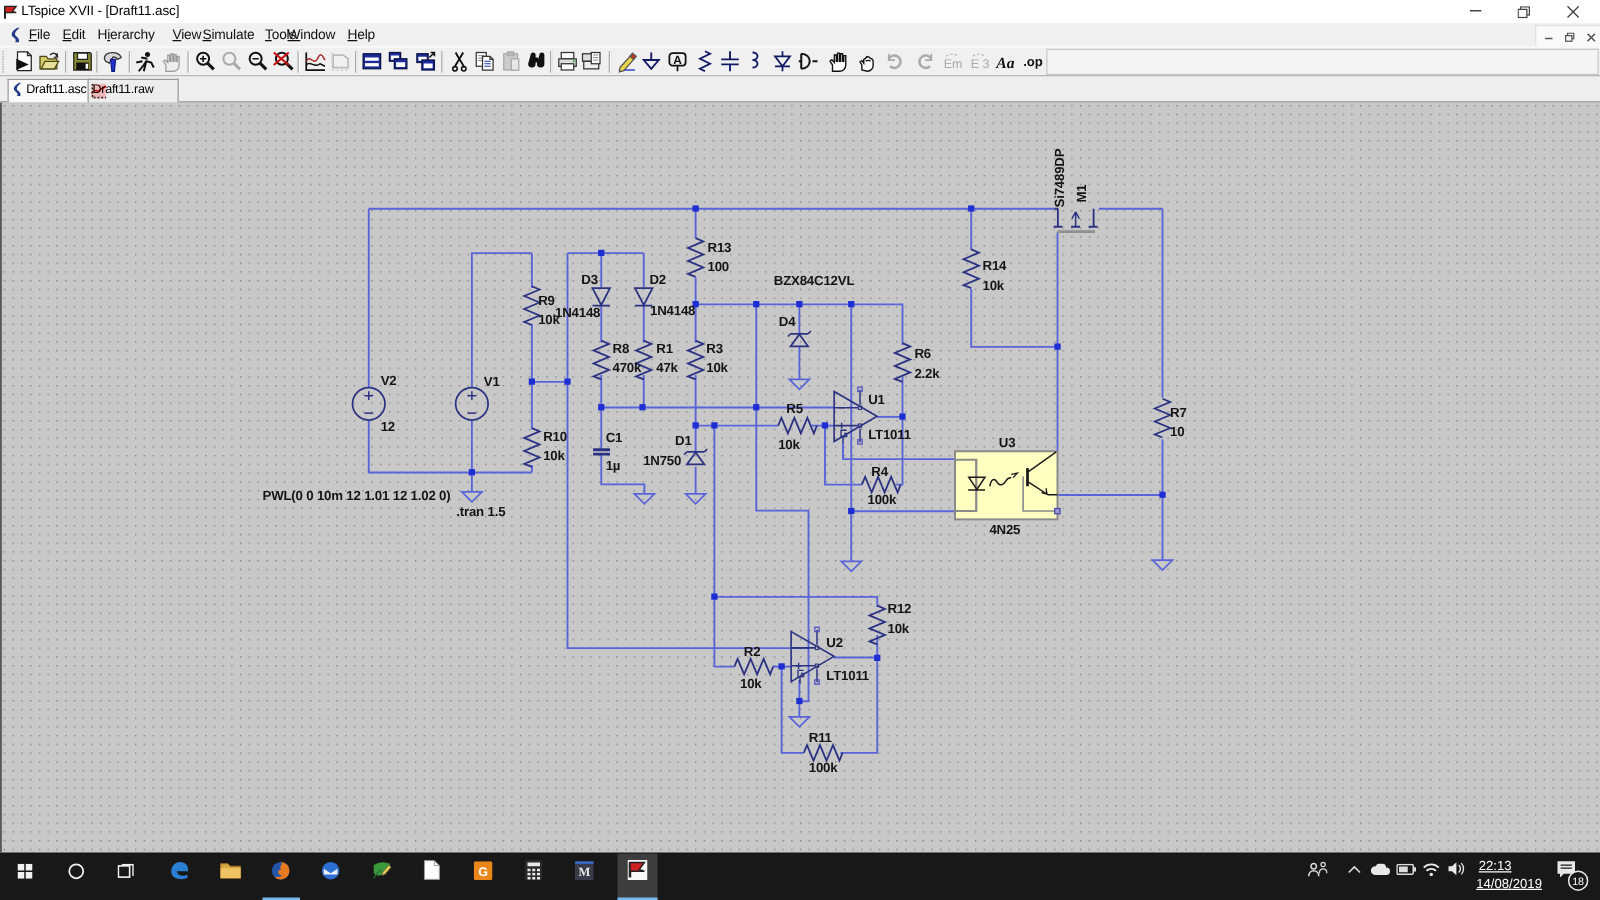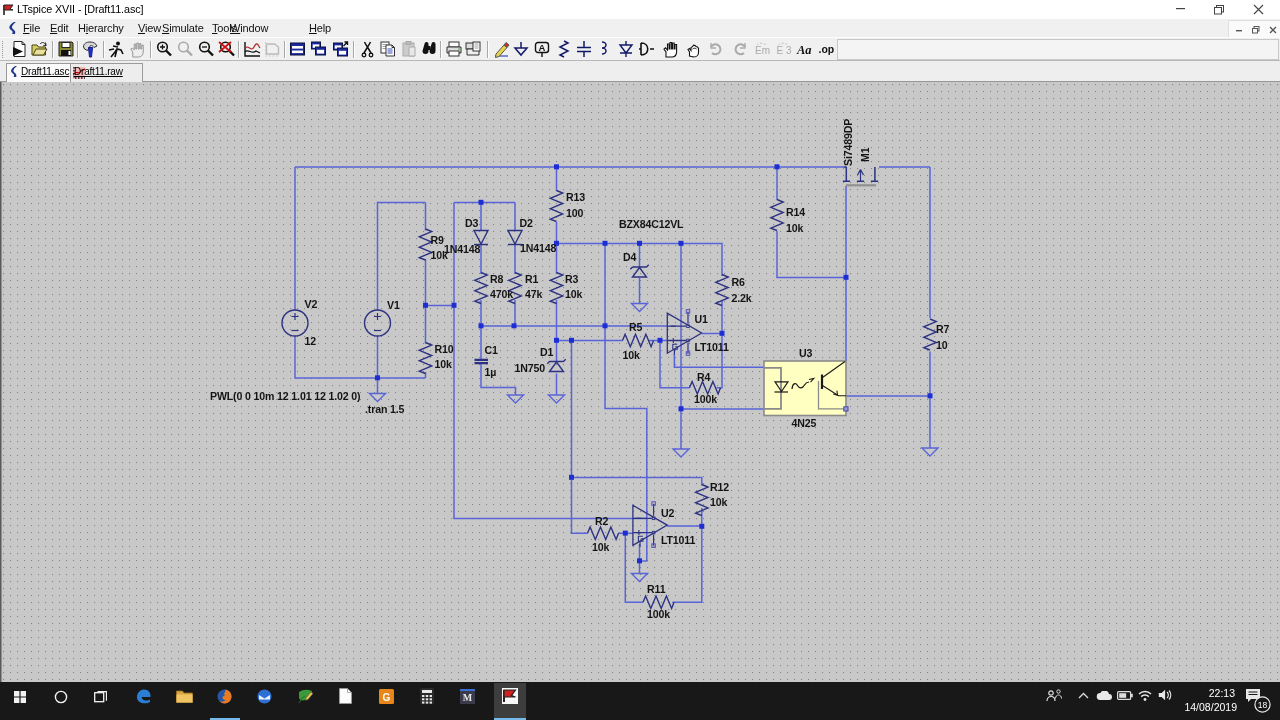--- a/index.html
+++ b/index.html
@@ -8,24 +8,24 @@
   #titlebar{left:0;top:0;width:1280px;height:19px;background:#ffffff;padding-left:26px;}
   #titletext{left:17px;top:3px;font-size:10.8px;letter-spacing:-0.1px;color:#000;}
   #menubar{left:0;top:19px;width:1280px;height:18px;background:#f0f0f0;}
   .menu{position:absolute;top:3px;font-size:11px;letter-spacing:-0.15px;color:#111;}
   .menu u{text-decoration:underline;}
   #toolbar{left:0;top:37px;width:1280px;height:23px;background:#f0f0f0;border-top:1px solid #fdfdfd;}
   .sep{position:absolute;top:3px;width:1px;height:17px;background:#a8a8a8;border-right:1px solid #fff;}
   #tabbar{left:0;top:60px;width:1280px;height:20px;background:#eeeeee;border-top:1px solid #b8b8b8;border-bottom:1px solid #989898;}
   #tab1{left:6px;top:2px;width:64px;height:18px;background:#fafafa;border:1px solid #9a9a9a;border-bottom:none;position:absolute;}
   #tab2{left:70px;top:2px;width:71px;height:18px;background:#ededed;border:1px solid #9a9a9a;border-bottom:none;position:absolute;}
-  .tabtext{position:absolute;top:5px;font-size:10px;letter-spacing:-0.2px;color:#000;text-decoration:underline;}
+  .tabtext{position:absolute;top:5px;font-size:10px;letter-spacing:-0.2px;color:#000;}
   #canvas{left:0;top:82px;}
   #taskbar{left:0;top:682px;width:1280px;height:38px;background:#181818;}
-  .tray{color:#fff;font-size:10.5px;position:absolute;text-align:right;}
+  .tray{color:#fff;font-size:10.5px;position:absolute;text-align:left;text-decoration:underline;}
 </style>
 </head>
 <body>
 
 <div class="abs" id="titlebar">
   <svg class="abs" style="left:3px;top:4px" width="12" height="12" viewBox="0 0 12 12">
     <path d="M1,1 L1,11" stroke="#222" stroke-width="1.6"></path>
     <path d="M1,1 L10,1 L7,5 L10,6 L1,6 Z" fill="#c22" stroke="#222" stroke-width="1"></path>
   </svg>
   <div class="abs" id="titletext">LTspice XVII - [Draft11.asc]</div>
@@ -45,21 +45,21 @@
   <svg class="abs" style="left:7px;top:3px" width="10" height="12" viewBox="0 0 10 12">
     <path d="M7,0 C2,3 1,6 4,8 C6,9.5 6,10.5 5,12 L8,12 C9,9 7,8 6,7 C4,5.5 5,3 9,0 Z" fill="#223a8c"></path>
   </svg>
   <div class="menu" style="left:23px"><u>F</u>ile</div>
   <div class="menu" style="left:50px"><u>E</u>dit</div>
   <div class="menu" style="left:78px">H<u>i</u>erarchy</div>
   <div class="menu" style="left:138px"><u>V</u>iew</div>
   <div class="menu" style="left:162px"><u>S</u>imulate</div>
   <div class="menu" style="left:212px"><u>T</u>ools</div>
   <div class="menu" style="left:230px"><u>W</u>indow</div>
-  <div class="menu" style="left:309px"><u>H</u>elp</div>
+  <div class="menu" style="left:278px"><u>H</u>elp</div>
 
   <div class="abs" style="left:1228px;top:1px;width:52px;height:16px;background:#fafafa;border:1px solid #e0e0e0;"></div>
   <svg class="abs" style="left:1236px;top:11px" width="7" height="2">
       <rect width="6" height="1.4" fill="#555"></rect>
     </svg>
   <svg class="abs" style="left:1252px;top:7px" width="8" height="8" viewBox="0 0 8 8">
     <rect x="2" y="0.5" width="5" height="4.5" fill="none" stroke="#555"></rect>
     <rect x="0.5" y="2.5" width="5" height="4.5" fill="#fafafa" stroke="#555"></rect>
   </svg>
   <svg class="abs" style="left:1269px;top:7px" width="8" height="8" viewBox="0 0 8 8">

